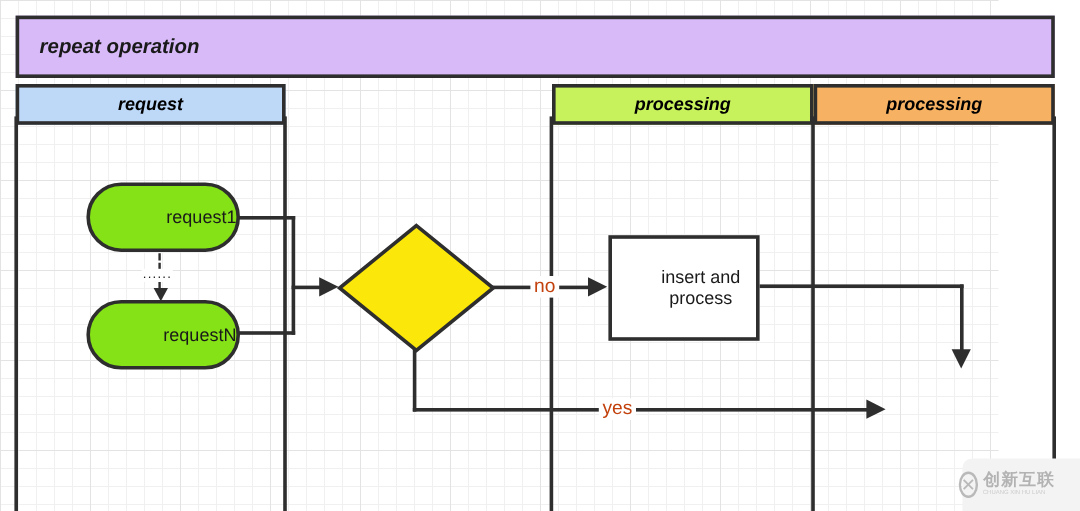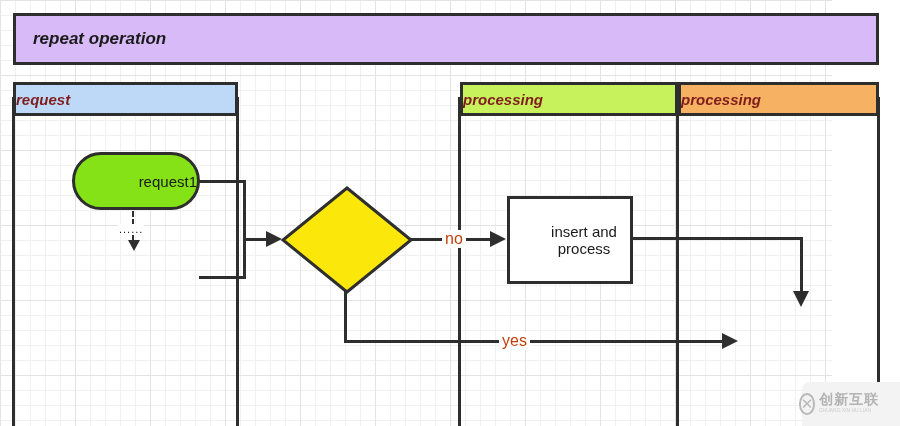--- a/index.html
+++ b/index.html
@@ -20,23 +20,23 @@
   }
   .abs{position:absolute;box-sizing:border-box;}
   
   .pool-title{
     left:13px;top:13px;width:866px;height:52px;
     background:#d8baf8;border:3px solid #2e2e2e;
     display:flex;align-items:center;padding-left:17px;
     font-size:17px;font-weight:bold;font-style:italic;color:#1a1a1a;
   }
   .lane-head{
-    top:82px;height:34px;border:3px solid #2e2e2e;
-    display:flex;align-items:center;justify-content:flex-start;
-    font-size:15px;font-weight:bold;font-style:italic;color:#7f1d1d;
+    top:70px;height:34px;border:3px solid #2e2e2e;
+    display:flex;align-items:center;justify-content:center;
+    font-size:15px;font-weight:bold;font-style:italic;color:#000000;
   }
   .lane-request{left:13px;width:225px;background:#bed9f8;}
   .lane-query{left:238px;width:222px;background:#fa7dc4;}
   .lane-proc1{left:460px;width:218px;background:#c8f25c;}
   .lane-proc2{left:678px;width:201px;background:#f6b162;}
   .vline{top:97px;height:329px;width:3px;background:#2e2e2e;}
   
   .seg{background:#2e2e2e;}
   .arrow-r{width:0;height:0;border-top:8px solid transparent;border-bottom:8px solid transparent;border-left:16px solid #2e2e2e;}
   .arrow-d{width:0;height:0;border-left:8px solid transparent;border-right:8px solid transparent;border-top:16px solid #2e2e2e;}
@@ -125,20 +125,23 @@
   <div class="abs arrow-d" style="left:793px;top:291px"></div>
 
   <div class="abs seg" style="left:344px;top:290px;width:3px;height:53px"></div>
   <div class="abs seg" style="left:344px;top:340px;width:380px;height:3px"></div>
   <div class="abs edge-label" style="left:499px;top:332px">yes</div>
   <div class="abs arrow-r" style="left:722px;top:333px"></div>
 
   <div class="abs node stadium node-request1">
     <span>request1</span>
   </div>
+  <div class="abs node stadium node-requestN">
+    <span>requestN</span>
+  </div>
 
   <svg class="abs diamond-svg" width="134" height="110">
     <polygon points="67,3 131,55 67,107 3,55" fill="#fbe709" stroke="#2e2e2e" stroke-width="3" stroke-linejoin="miter"></polygon>
   </svg>
 
   <div class="abs node node-insert">
     <span>insert and process</span>
   </div>
 
 

